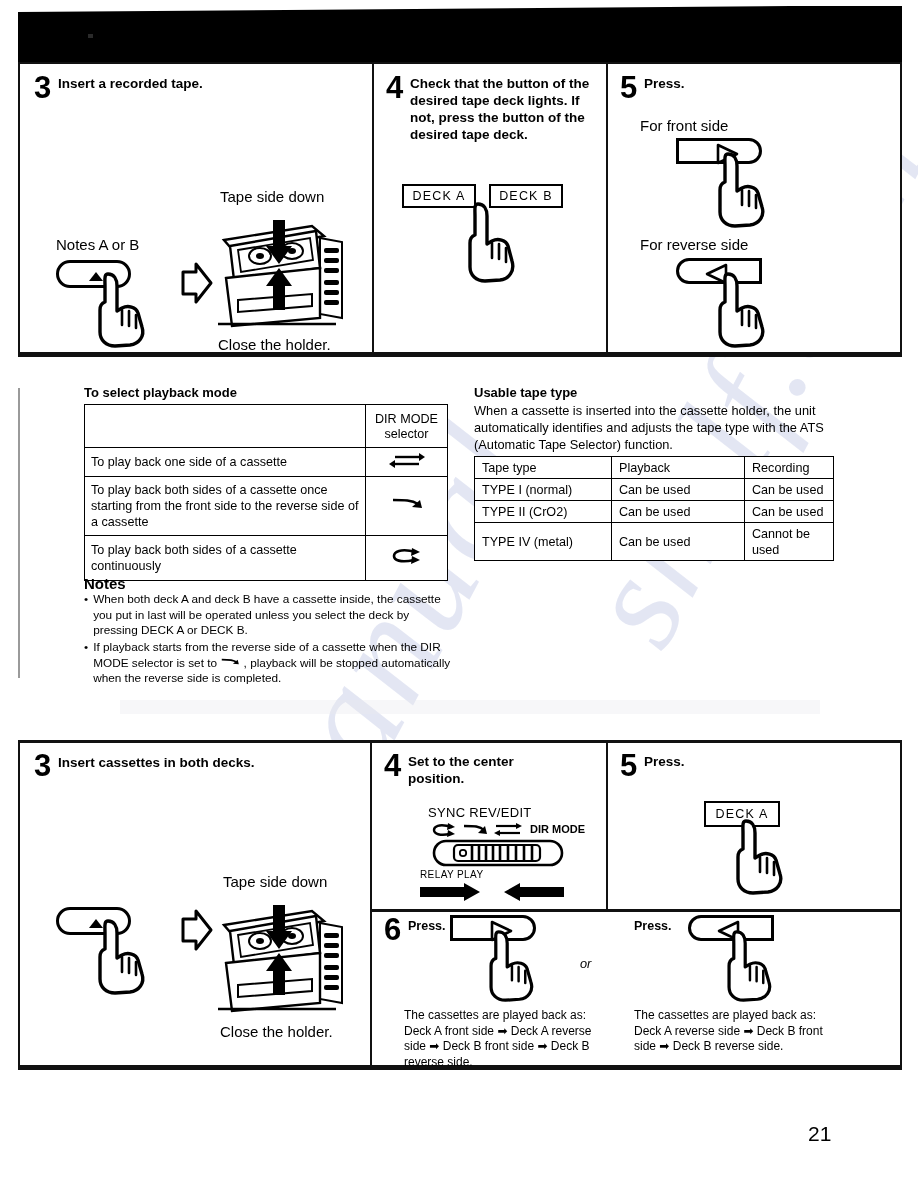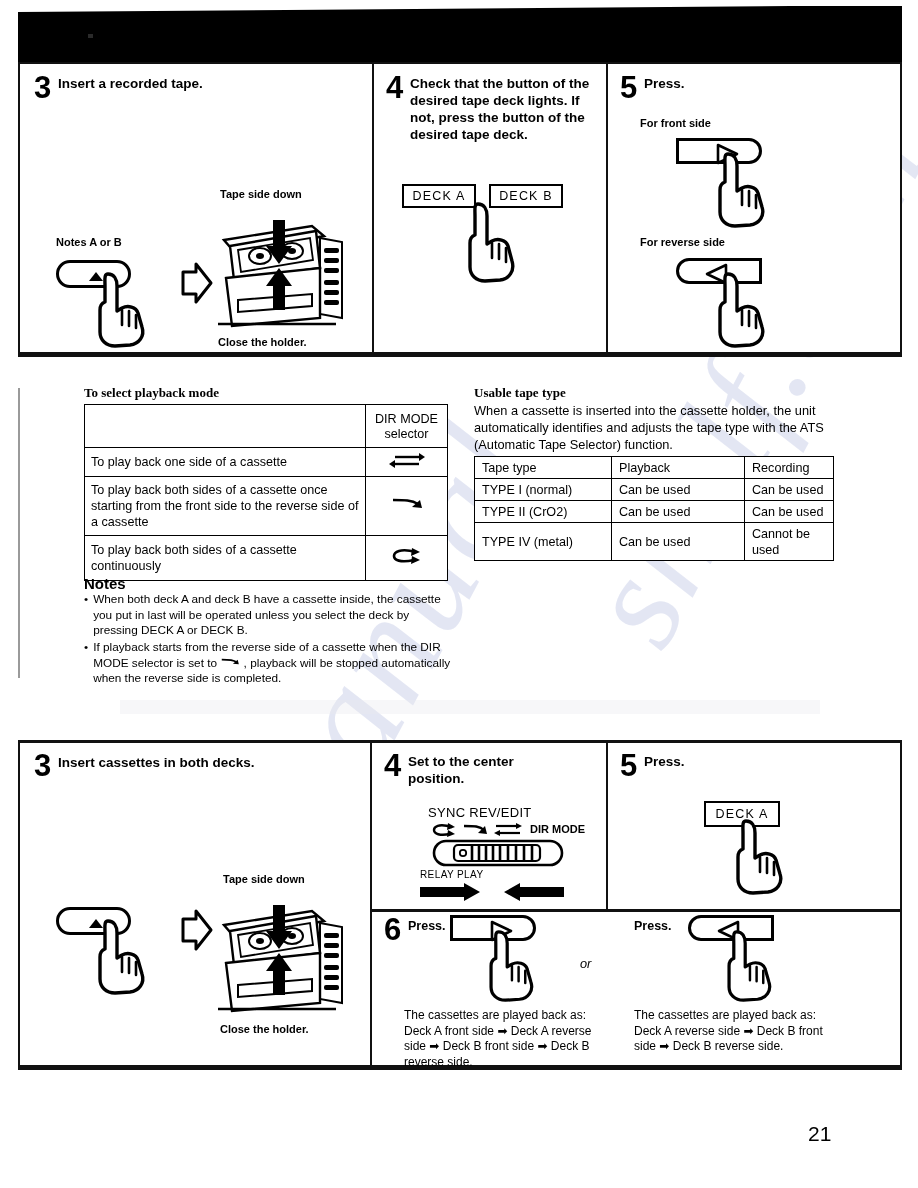--- a/index.html
+++ b/index.html
@@ -27,21 +27,21 @@
 
   .vdiv{position:absolute;top:0;bottom:0;width:2px;background:#111;}
   .hdiv{position:absolute;left:0;right:0;height:2px;background:#111;}
 
   
   .stepnum{font-weight:bold;font-size:31px;line-height:26px;letter-spacing:-1px;}
   .stephead{font-weight:bold;font-size:13.5px;line-height:17px;}
   .stephead.small{font-size:12.5px;}
 
   .bodytext{font-size:12.8px;line-height:17px;}
-  .caption{font-size:11px;font-weight:bold;}
+  .caption{font-size:15px;}
   .caption-sm{font-size:11.5px;}
 
   
   .hwbtn{border:2.5px solid #000;background:#fff;display:flex;align-items:center;
          justify-content:center;font-size:12.5px;letter-spacing:1.2px;box-sizing:border-box;}
 
   
   .key{position:absolute;box-sizing:border-box;border:3px solid #000;background:#fff;}
   .key.right{border-radius:0 26px 26px 0;}
   .key.left{border-radius:26px 0 0 26px;}
@@ -51,21 +51,21 @@
             background:#fff;border-radius:26px;}
 
   
   table{border-collapse:collapse;background:#fff;}
   .tbl td,.tbl th{border:1.4px solid #000;font-weight:normal;}
   .t1{font-size:12.6px;}
   .t1 td{padding:3px 6px;line-height:16px;}
   .t2{font-size:12.6px;}
   .t2 td{padding:2.5px 7px;line-height:16px;text-align:left;}
   .t2 td.c{text-align:left;}
-  .sect-title{font-weight:bold;font-size:13px;font-family:Liberation Serif, serif;}
+  .sect-title{font-weight:bold;font-size:13px;}
 
   .notes-title{font-weight:bold;font-size:15px;}
   .note{font-size:11.8px;line-height:15.5px;display:flex;gap:5px;}
   .note .bullet{flex:0 0 auto;}
 
   .pagenum{font-size:21px;}
 
   
   .wm{position:absolute;color:#c9cfe8;opacity:.5;font-style:italic;
       font-family:"Liberation Serif",serif;pointer-events:none;}

